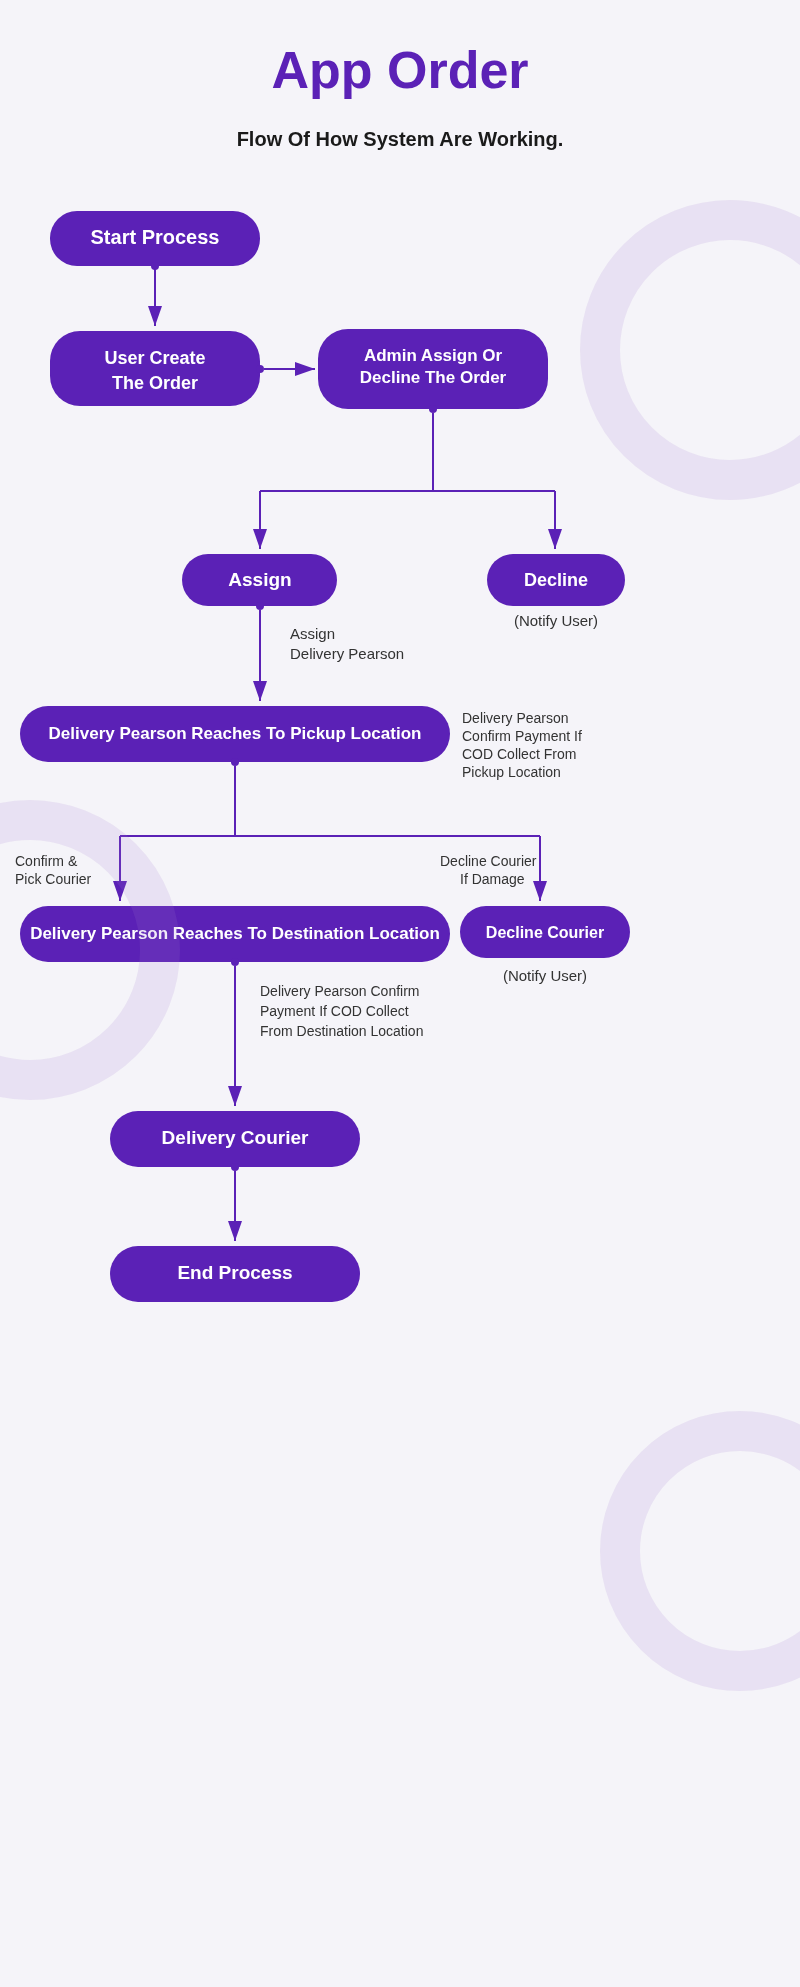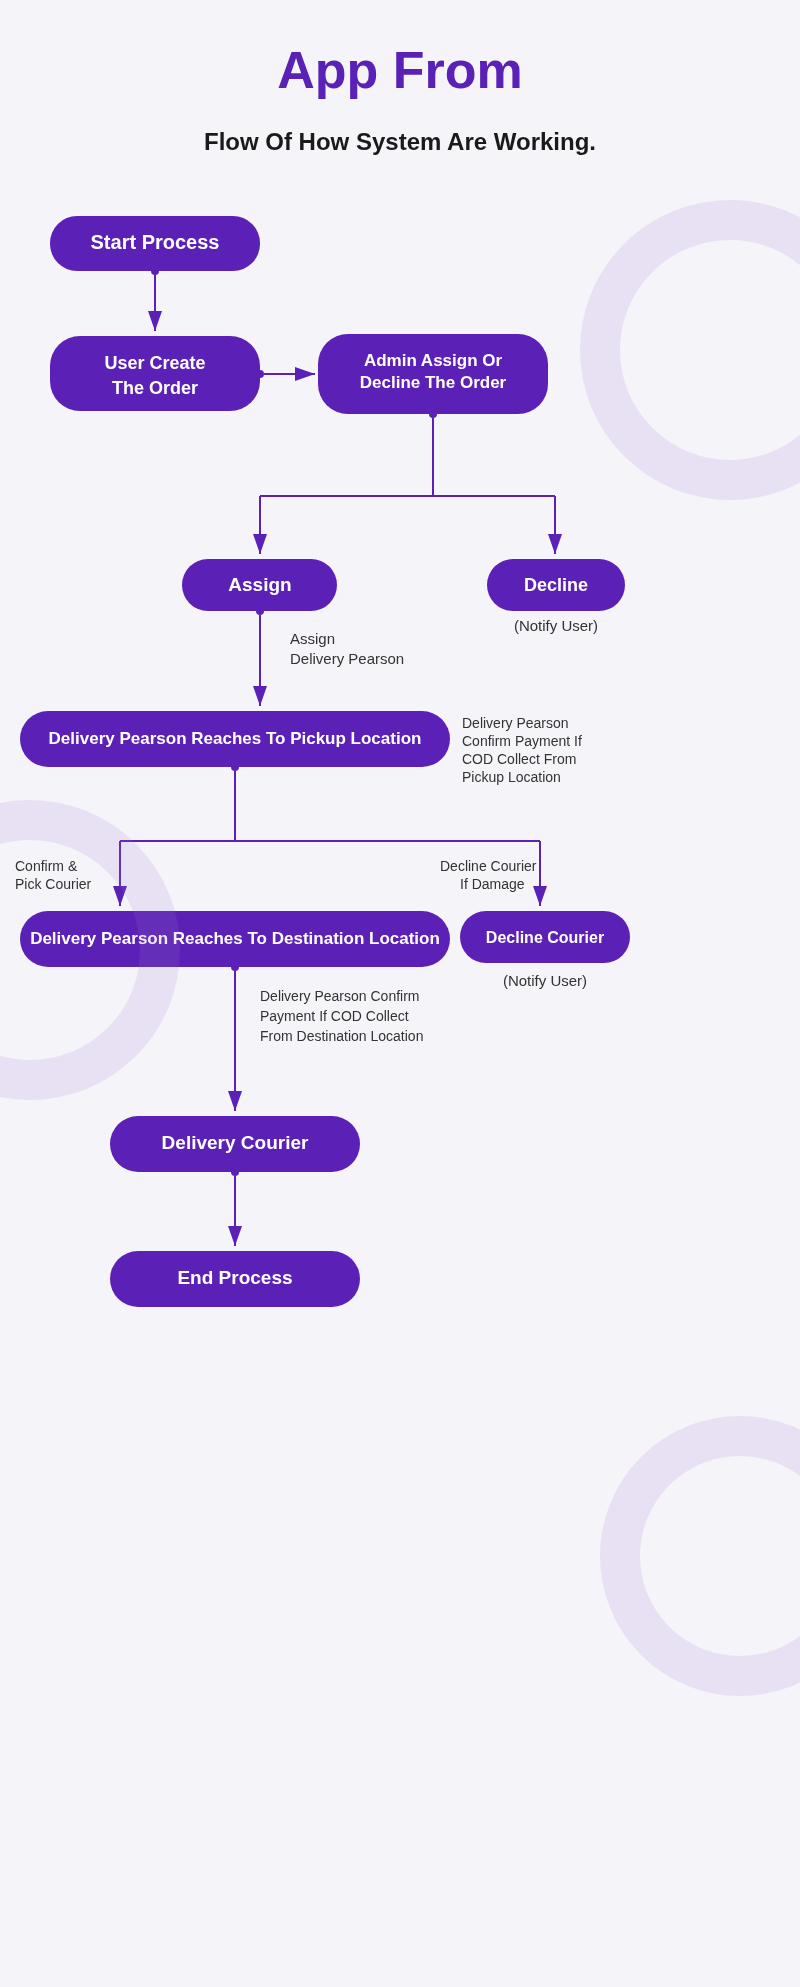--- a/index.html
+++ b/index.html
@@ -47,36 +47,36 @@
 
     .app-title {
       color: #5b21b6;
       font-size: 52px;
       font-weight: 700;
       margin-bottom: 8px;
     }
 
     .subtitle {
       color: #1a1a1a;
-      font-size: 24px;
+      font-size: 20px;
       font-weight: 700;
       margin-top: 28px;
     }
   </style>
 </head>
 <body>
 
 <div class="page-container">
 
   <div class="deco-circle deco-circle-1"></div>
   <div class="deco-circle deco-circle-2"></div>
   <div class="deco-circle deco-circle-3"></div>
 
   <div class="header">
-    <div class="app-title">App From</div>
+    <div class="app-title">App Order</div>
     <div class="subtitle">Flow Of How System Are Working.</div>
   </div>
 
   <svg viewBox="0 0 800 1750" width="800" height="1750" xmlns="http://www.w3.org/2000/svg" style="display:block; margin: 0 auto;">
 
     <defs>
       <marker id="arrowhead" markerWidth="10" markerHeight="7" refX="10" refY="3.5" orient="auto">
         <polygon points="0 0, 10 3.5, 0 7" fill="#5b21b6"></polygon>
       </marker>
     </defs>

